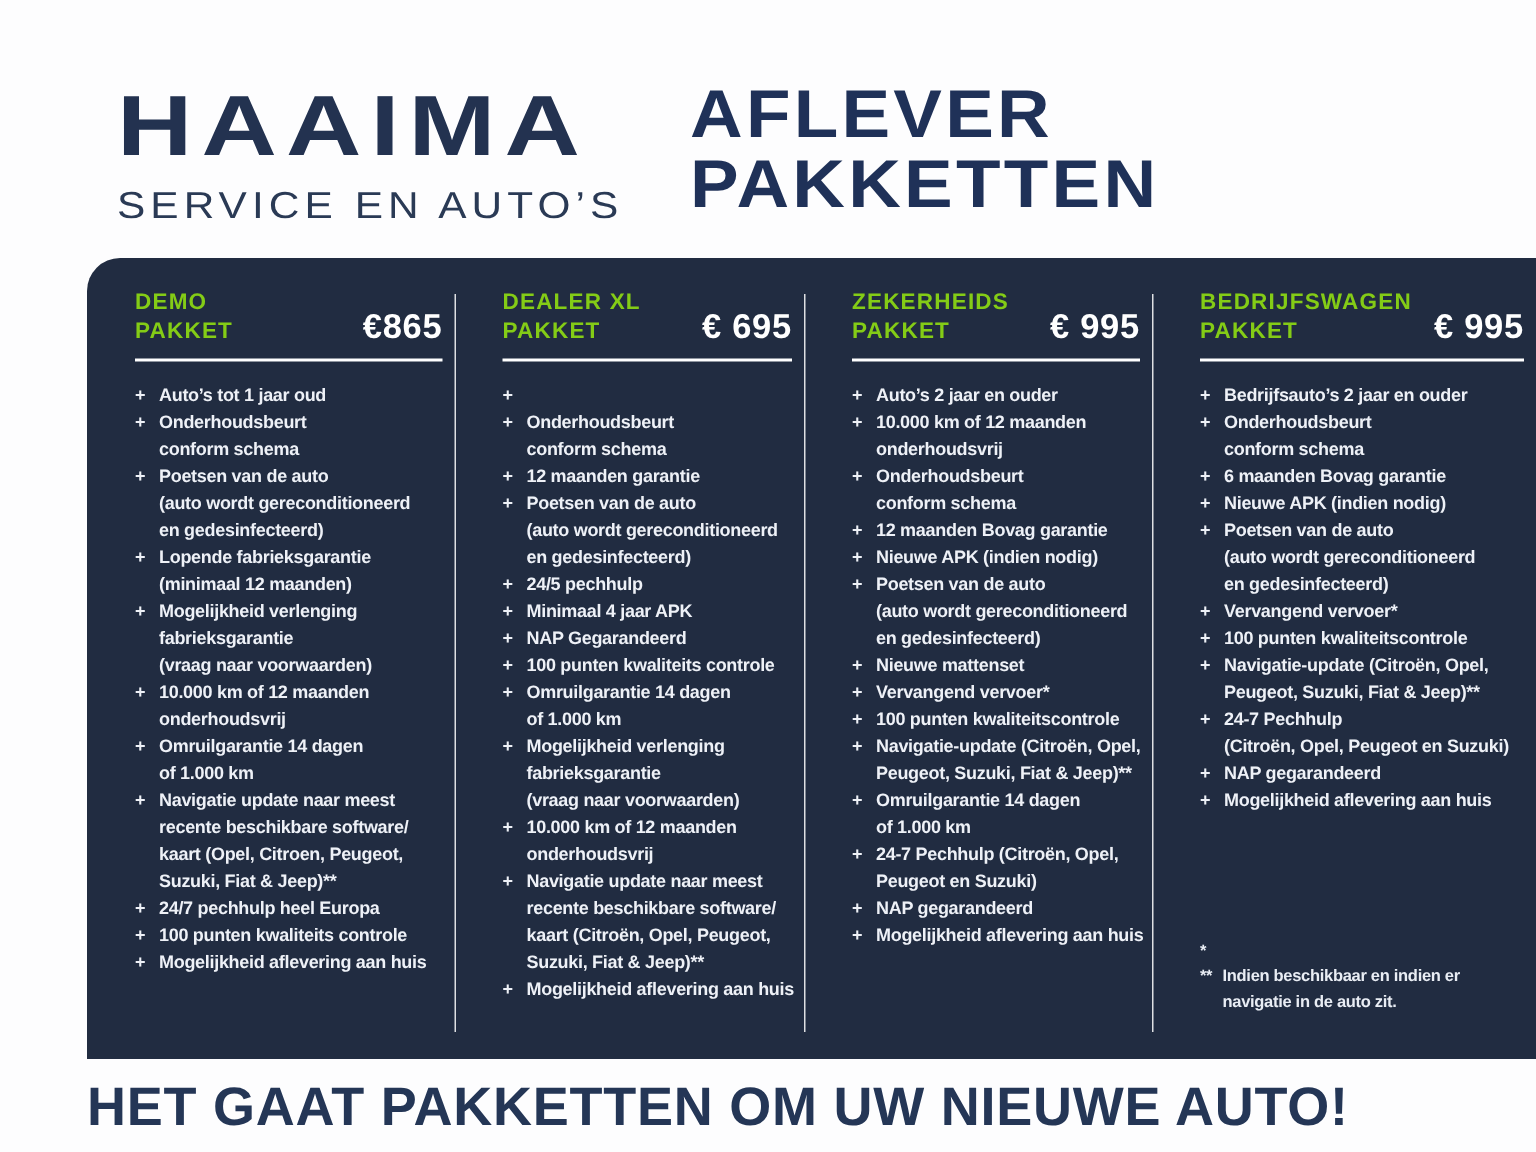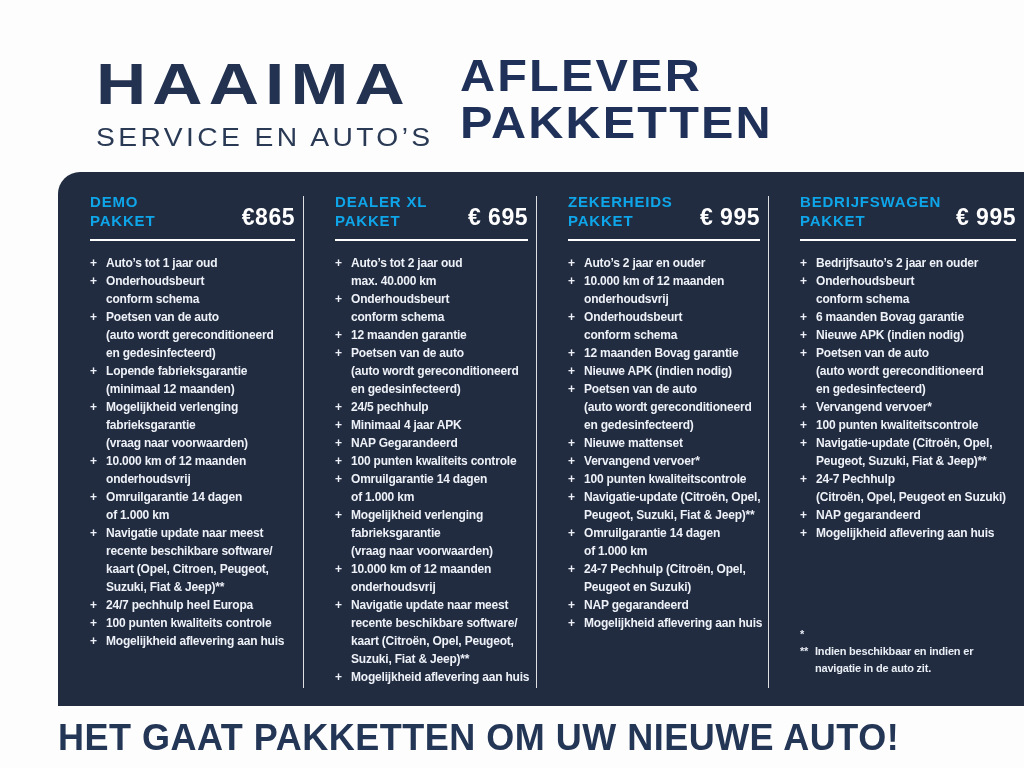--- a/index.html
+++ b/index.html
@@ -2,21 +2,21 @@
 <html><head>
 <meta charset="utf-8">
 <style>
   html,body{margin:0;padding:0;}
   body{
     width:1024px;height:768px;position:relative;overflow:hidden;
     background:#fdfdfe;
     font-family:"Liberation Sans","DejaVu Sans",sans-serif;
   }
   
-  .brand{position:absolute;left:96px;top:56px;}
+  .brand{position:absolute;left:78px;top:56px;}
   .brand-name{
     font-size:57px;font-weight:800;color:#233250;letter-spacing:5px;
     line-height:1;transform:scaleX(1.22);transform-origin:left top;white-space:nowrap;
   }
   .brand-sub{
     font-size:25px;font-weight:400;color:#2a3a55;letter-spacing:3px;margin-top:10px;
     transform:scaleX(1.13);transform-origin:left top;white-space:nowrap;
   }
   .page-title{
     position:absolute;left:460px;top:52px;margin:0;
@@ -26,21 +26,21 @@
   
   .panel{
     position:absolute;left:58px;right:0;top:172px;height:534px;
     background:#212c41;border-radius:22px 0 0 0;
   }
   .columns{display:grid;grid-template-columns:245px 233px 232px 1fr;height:100%;}
   .col{box-sizing:border-box;padding:20px 8px 0 32px;overflow:hidden;}
   .col:nth-child(n+2){}
   .col-head{display:flex;justify-content:space-between;align-items:flex-end;}
   .pkg-name{
-    color:#0ea5e9;font-size:15px;font-weight:800;letter-spacing:.8px;
+    color:#84cc16;font-size:15px;font-weight:800;letter-spacing:.8px;
     line-height:19px;white-space:nowrap;
   }
   .pkg-price{color:#ffffff;font-size:23px;font-weight:800;letter-spacing:.5px;margin-bottom:-1px;white-space:nowrap;}
   .rule{border-top:2px solid #ffffff;margin-top:9px;}
   .items{list-style:none;margin:13px 0 0;padding:0;}
   .item{
     display:flex;color:#eef1f7;font-size:12px;font-weight:700;
     line-height:18px;letter-spacing:-0.2px;white-space:nowrap;
   }
   .plus{flex:0 0 16px;}
@@ -127,21 +127,20 @@
         </div>
         <div class="col">
           <div class="col-head">
             <div class="pkg-name">DEALER XL<br>PAKKET</div>
             <div class="pkg-price">€ 695</div>
           </div>
           <div class="rule"></div>
           <ul class="items">
             <li class="item">
               <span class="plus">+</span>
-              <span class="item-text">Auto’s tot 2 jaar oud<br>max. 40.000 km</span>
             </li>
             <li class="item">
               <span class="plus">+</span>
               <span class="item-text">Onderhoudsbeurt<br>conform schema</span>
             </li>
             <li class="item">
               <span class="plus">+</span>
               <span class="item-text">12 maanden garantie</span>
             </li>
             <li class="item">

